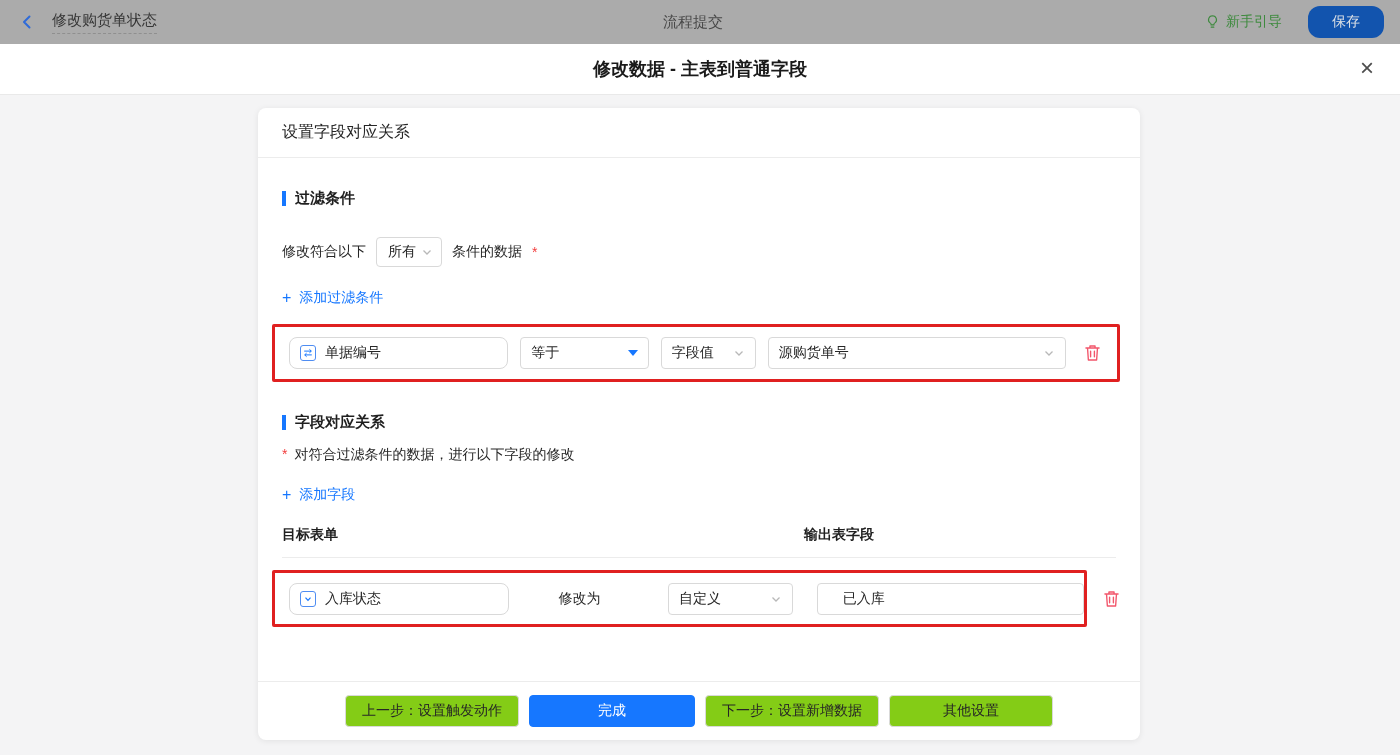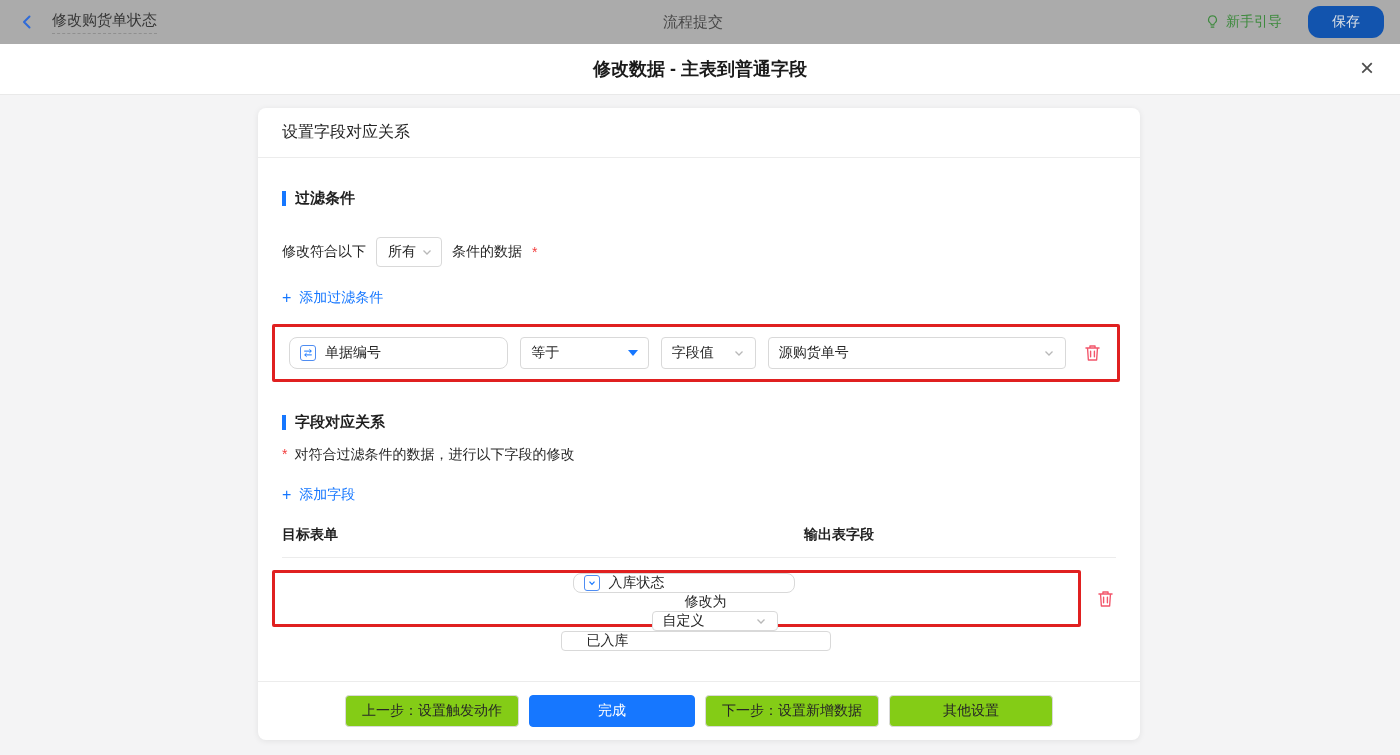--- a/index.html
+++ b/index.html
@@ -47,21 +47,21 @@
   .req { color:#f23c3c; }
 
   .add-link { display:flex; align-items:center; gap:8px; margin-top:22px;
     color:var(--accent-blue,#1677ff); cursor:pointer; width:max-content; }
   .plus { font-size:16px; line-height:1; }
 
   .red-box { margin-left:-10px; margin-top:17px; width:848px; height:58px;
     border:3px solid var(--highlight-red,#e02020); border-radius:2px;
     display:flex; align-items:center; padding:0 14px; gap:12px; }
   .red-box2 { width:815px; height:57px; border:3px solid var(--highlight-red,#e02020);
-    border-radius:2px; display:flex; align-items:center; padding-left:14px;flex-direction:column; }
+    border-radius:2px; display:flex; align-items:center; padding-left:14px; }
 
   .field-input { width:222px; height:32px; border:1px solid #d9d9d9; border-radius:8px;
     display:flex; align-items:center; gap:9px; padding:0 10px; background:#fff; cursor:pointer; }
   .fld-icon { width:16px; height:16px; border:1px solid #4f8df2; border-radius:3px;
     display:flex; align-items:center; justify-content:center; color:var(--accent-blue,#1677ff); flex:none; }
   .select { height:32px; border:1px solid #d9d9d9; border-radius:4px; background:#fff;
     display:flex; align-items:center; justify-content:space-between;
     padding:0 10px; cursor:pointer; }
   .w-op { width:130px; } .w-vt { width:96px; } .w-val { width:302px; } .w-vt2 { width:126px; }
   .caret-blue { width:0; height:0; border-left:5px solid transparent;

